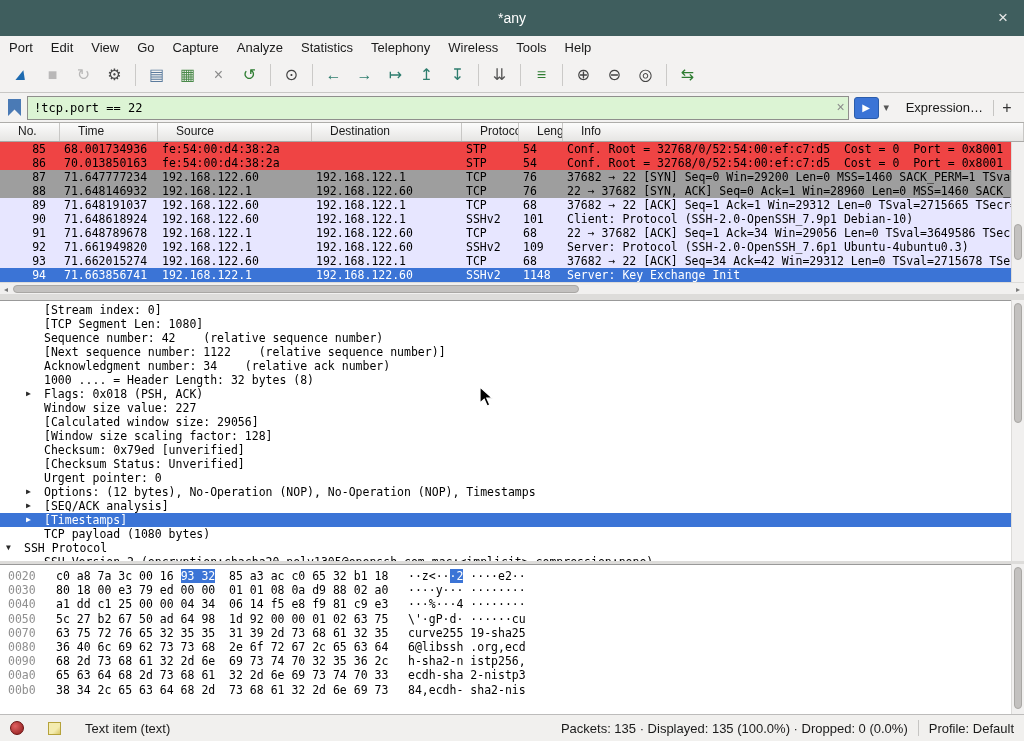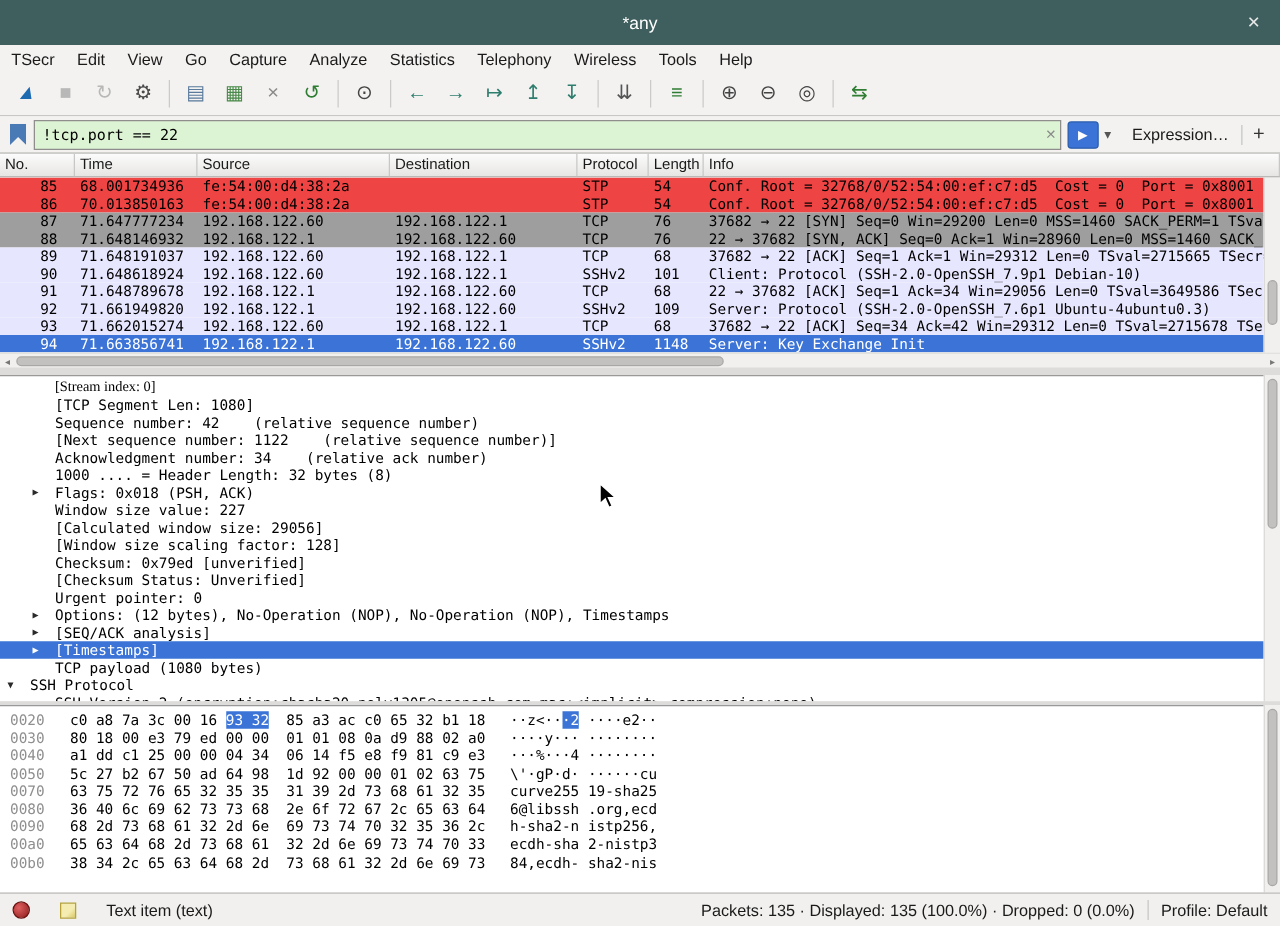--- a/index.html
+++ b/index.html
@@ -37,21 +37,21 @@
   .apply-btn{width:25px;height:22px;background:var(--selection);border:1px solid #2a5cab;border-radius:3px;
     color:#fff;display:flex;align-items:center;justify-content:center;font-size:10px}
   .caret-btn{width:15px;height:22px;display:flex;align-items:center;justify-content:center;color:#555;font-size:11px}
   .expr-label{margin:0 10px 0 12px}
   .add-btn{width:22px;height:22px;display:flex;align-items:center;justify-content:center;font-size:16px;color:#333;margin-left:2px}
 
   
   .pgrid{display:grid;grid-template-columns:60px 98px 154px 150px 57px 44px 1fr}
   .plist-header{position:absolute;top:123px;left:0;width:1024px;height:19px;
     background:linear-gradient(#fcfcfc,#e6e5e3);border-bottom:1px solid #a9a8a6;font-size:12px}
-  .pcell-h{padding:1px 4px;border-right:1px solid #c8c7c5;overflow:hidden;white-space:nowrap}
+  .pcell-h{padding:1px 18px;border-right:1px solid #c8c7c5;overflow:hidden;white-space:nowrap}
   .prows{position:absolute;top:142px;left:0;width:1011px;height:140px;overflow:hidden;background:#fff}
   .prow{height:14px;line-height:14px;font:11.5px "DejaVu Sans Mono",monospace;color:#000}
   .prow span{overflow:hidden;white-space:pre;padding:0 4px}
   .pc-no{text-align:right;padding-right:14px !important}
   .pc-len{text-align:left}
   .c-stp{background:#ef4444}
   .c-gray{background:var(--row_gray)}
   .c-tcp{background:var(--row_tcp)}
   .c-sel{background:var(--selection);color:#fff}
 
@@ -97,21 +97,21 @@
 </style>
 </head>
 <body>
 
 <div class="titlebar">
   <span>*any</span>
   <span class="close-btn">×</span>
 </div>
 
 <div class="menubar">
-    <span class="menu-item">TSecr</span>
+    <span class="menu-item">Port</span>
     <span class="menu-item">Edit</span>
     <span class="menu-item">View</span>
     <span class="menu-item">Go</span>
     <span class="menu-item">Capture</span>
     <span class="menu-item">Analyze</span>
     <span class="menu-item">Statistics</span>
     <span class="menu-item">Telephony</span>
     <span class="menu-item">Wireless</span>
     <span class="menu-item">Tools</span>
     <span class="menu-item">Help</span>
@@ -310,21 +310,21 @@
   <span class="harrow" style="right:0">▸</span>
 </div>
 
 <div class="vscroll" style="top:142px;height:140px">
   <span class="vthumb" style="top:82px;height:36px"></span>
 </div>
 
 <div class="gap" style="top:294px;height:6px"></div>
 
 <div class="details">
-    <div class="dline" style="padding-left: 26px; font-family: Liberation Serif, serif;"><span class="twisty"></span><span class="dtext">[Stream index: 0]</span></div>
+    <div class="dline" style="padding-left: 26px;"><span class="twisty"></span><span class="dtext">[Stream index: 0]</span></div>
     <div class="dline" style="padding-left: 26px;"><span class="twisty"></span><span class="dtext">[TCP Segment Len: 1080]</span></div>
     <div class="dline" style="padding-left: 26px;"><span class="twisty"></span><span class="dtext">Sequence number: 42    (relative sequence number)</span></div>
     <div class="dline" style="padding-left: 26px;"><span class="twisty"></span><span class="dtext">[Next sequence number: 1122    (relative sequence number)]</span></div>
     <div class="dline" style="padding-left: 26px;"><span class="twisty"></span><span class="dtext">Acknowledgment number: 34    (relative ack number)</span></div>
     <div class="dline" style="padding-left: 26px;"><span class="twisty"></span><span class="dtext">1000 .... = Header Length: 32 bytes (8)</span></div>
     <div class="dline" style="padding-left: 26px;"><span class="twisty">▶</span><span class="dtext">Flags: 0x018 (PSH, ACK)</span></div>
     <div class="dline" style="padding-left: 26px;"><span class="twisty"></span><span class="dtext">Window size value: 227</span></div>
     <div class="dline" style="padding-left: 26px;"><span class="twisty"></span><span class="dtext">[Calculated window size: 29056]</span></div>
     <div class="dline" style="padding-left: 26px;"><span class="twisty"></span><span class="dtext">[Window size scaling factor: 128]</span></div>
     <div class="dline" style="padding-left: 26px;"><span class="twisty"></span><span class="dtext">Checksum: 0x79ed [unverified]</span></div>

